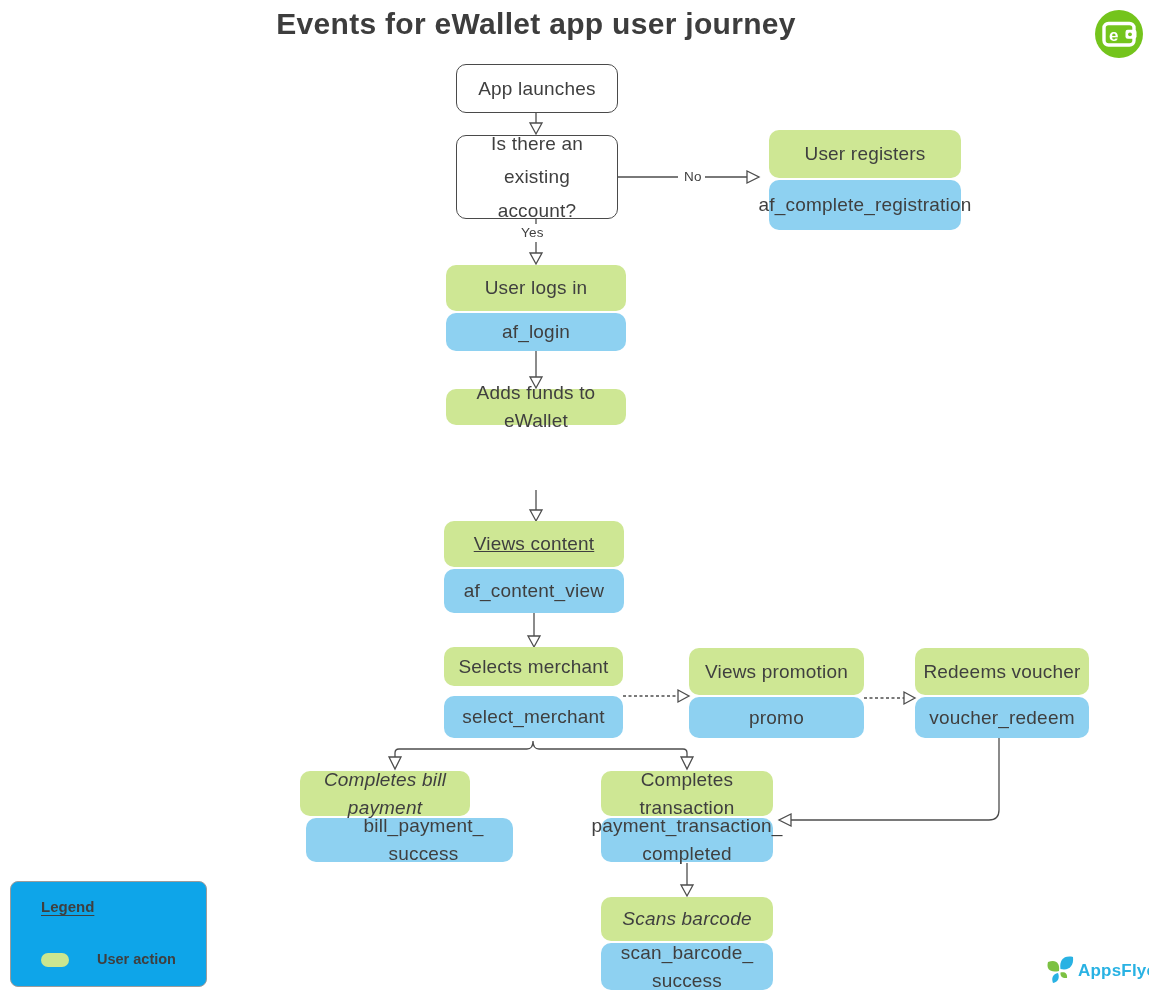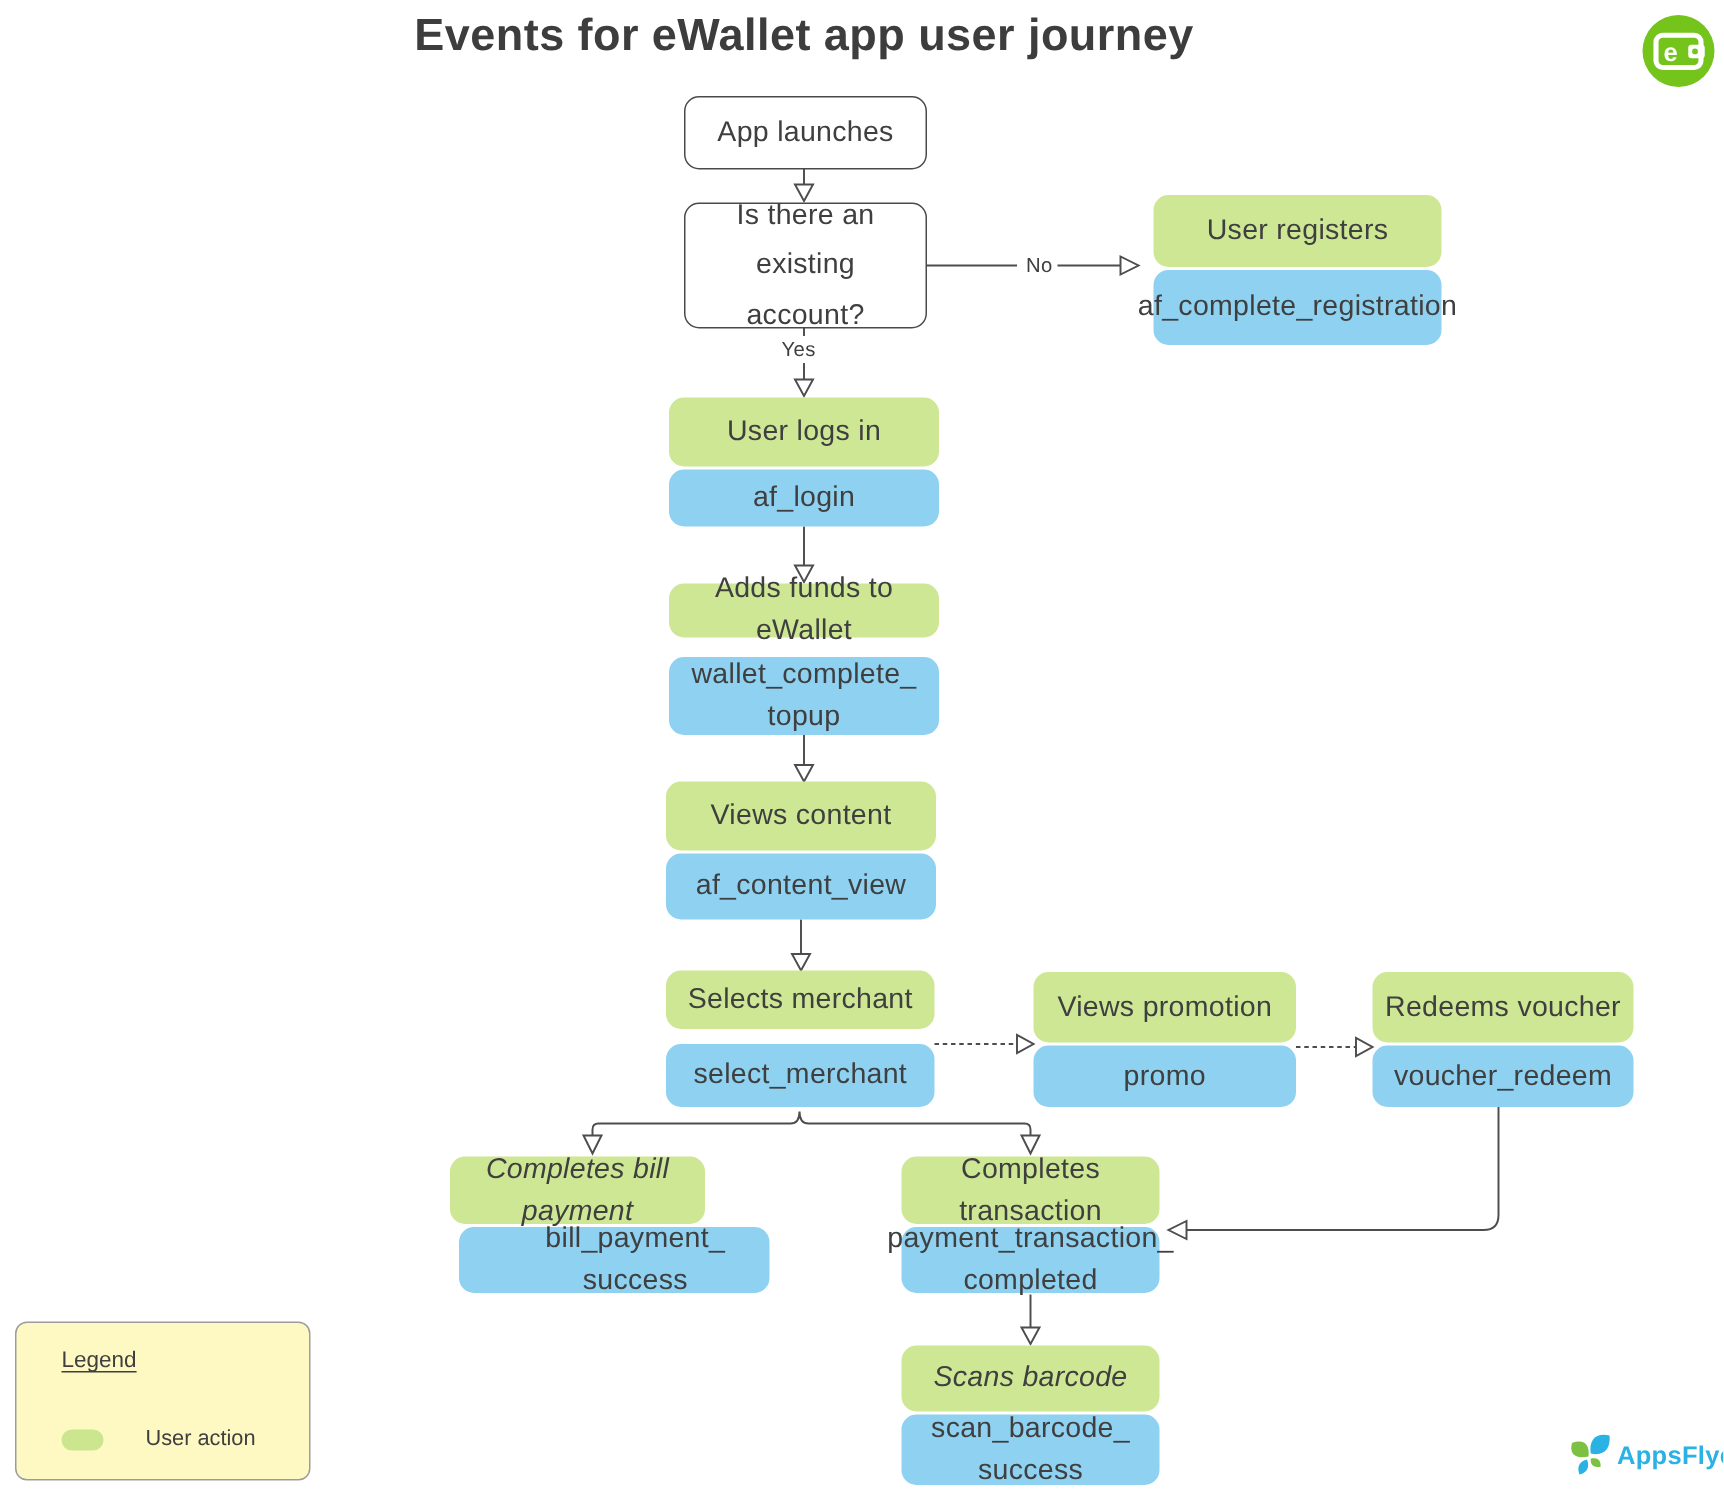--- a/index.html
+++ b/index.html
@@ -30,22 +30,23 @@
     border-radius:10px;white-space:pre-line;color:var(--text);
   }
   .white-box{background:#ffffff;border:1.5px solid #4a4a4a;}
   .action{background:var(--user-action);}
   .event{background:var(--in-app-event);}
   .edge-label{
     position:absolute;font-size:13.5px;color:var(--text);letter-spacing:.3px;
   }
   .legend{
     position:absolute;left:10px;top:881px;width:197px;height:106px;
-    background:#fef9c3;border:1px solid #9c9c9c;border-radius:8px;box-sizing:border-box;
+    background:#0ea5e9;border:1px solid #9c9c9c;border-radius:8px;box-sizing:border-box;
     padding:16px 0 0 30px;
+    font-weight:bold;
   }
   .legend-title{font-size:15px;text-decoration:underline;text-underline-offset:3px;margin-bottom:13px;}
   .legend-row{display:flex;align-items:flex-end;gap:28px;margin-bottom:8px;margin-top:36px;}
   .swatch{width:28px;height:14px;border-radius:7px;flex:0 0 auto;}
   .swatch.green{background:var(--legend-user-action);}
   .swatch.blue{background:var(--legend-in-app-event);}
   .legend-row span{font-size:14.5px;}
   .ewallet-logo{position:absolute;left:1093px;top:8px;width:52px;height:52px;}
   .af-logo{position:absolute;left:1046px;top:954px;display:flex;align-items:center;gap:2px;}
   .af-text{font-size:17px;font-weight:bold;letter-spacing:.2px;color:var(--appsflyer-cyan);}
@@ -113,24 +114,22 @@
   <div class="node white-box" style="left:456px;top:135px;width:160px;height:82px;line-height:1.75;">Is there an existing
 account?</div>
 
   <div class="node action" style="left:769px;top:130px;width:192px;height:48px;">User registers</div>
   <div class="node event" style="left:769px;top:180px;width:192px;height:50px;">af_complete_registration</div>
 
   <div class="node action" style="left:446px;top:265px;width:180px;height:46px;">User logs in</div>
   <div class="node event" style="left:446px;top:313px;width:180px;height:38px;">af_login</div>
 
   <div class="node action" style="left:446px;top:389px;width:180px;height:36px;">Adds funds to eWallet</div>
-  <div class="node event" style="left:446px;top:438px;width:180px;height:52px;">wallet_complete_
-topup</div>
 
-  <div class="node action" style="left:444px;top:521px;width:180px;height:46px;">Views content</div>
+  <div class="node action" style="left:444px;top:521px;width:180px;height:46px;text-decoration:underline;">Views content</div>
   <div class="node event" style="left:444px;top:569px;width:180px;height:44px;">af_content_view</div>
 
   <div class="node action" style="left:444px;top:647px;width:179px;height:39px;">Selects merchant</div>
   <div class="node event" style="left:444px;top:696px;width:179px;height:42px;">select_merchant</div>
 
   <div class="node action" style="left:689px;top:648px;width:175px;height:47px;">Views promotion</div>
   <div class="node event" style="left:689px;top:697px;width:175px;height:41px;">promo</div>
 
   <div class="node action" style="left:915px;top:648px;width:174px;height:47px;">Redeems voucher</div>
   <div class="node event" style="left:915px;top:697px;width:174px;height:41px;">voucher_redeem</div>

